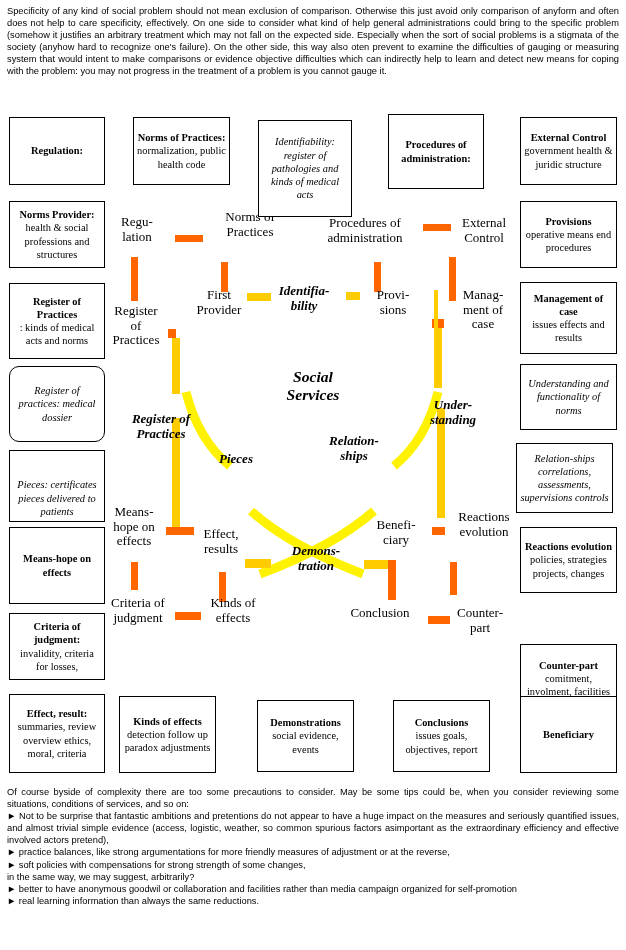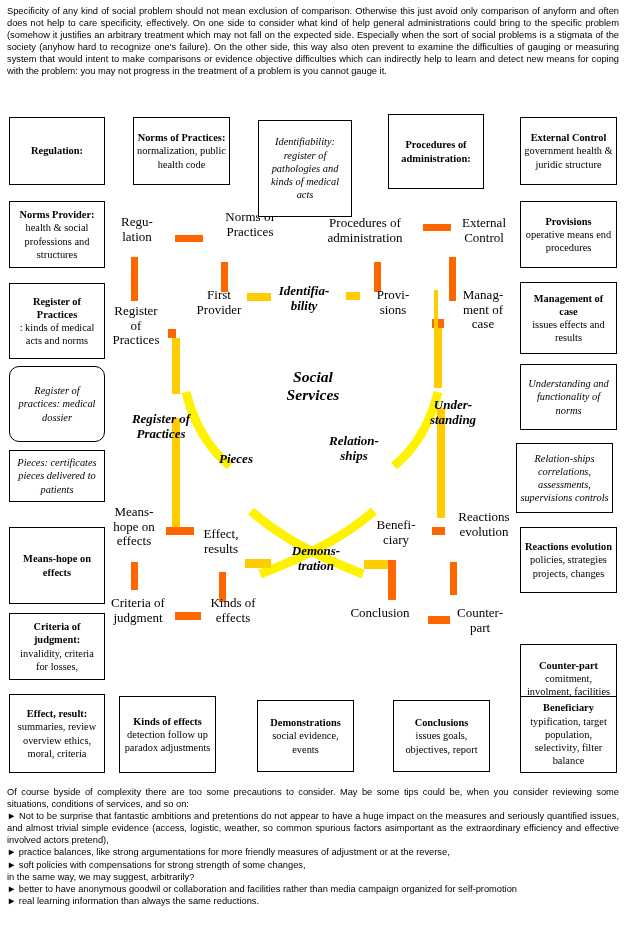--- a/index.html
+++ b/index.html
@@ -199,21 +199,21 @@
 </div>
 
 <div class="box" style="left:9px; top:283px; width:96px; height:76px;">
   <span><b>Register of Practices</b><span>: kinds of medical acts and norms</span></span>
 </div>
 
 <div class="box ital" style="left:9px; top:366px; width:96px; height:76px;border-radius:10px;">
   <span>Register of practices: medical dossier</span>
 </div>
 
-<div class="box ital" style="left:9px; top:450px; width:96px; height:52px;">
+<div class="box ital" style="left:9px; top:450px; width:96px; height:72px;align-items:flex-end;">
   <span>Pieces: certificates pieces delivered to patients</span>
 </div>
 
 <div class="box" style="left:9px; top:527px; width:96px; height:77px;">
   <span><b>Means-hope on effects</b></span>
 </div>
 
 <div class="box" style="left:9px; top:613px; width:96px; height:67px;">
   <span><b>Criteria of judgment:</b><br>
   <span>invalidity, criteria for losses,</span></span>
@@ -260,21 +260,21 @@
   <span><b>Demonstrations</b><br>
   <span>social evidence, events</span></span>
 </div>
 
 <div class="box" style="left:393px; top:700px; width:97px; height:72px;">
   <span><b>Conclusions</b><span> issues goals, objectives, report</span></span>
 </div>
 
 <div class="box" style="left:520px; top:696px; width:97px; height:77px;">
   <span><b>Beneficiary</b><br>
-  <span>typification, target population, selectivity, filter balance</span></span>
+  </span>
 </div>
 
 <div class="para" id="outro-block">
   <p>Of course byside of complexity there are too some precautions to consider. May be some tips could be, when you consider reviewing some situations, conditions of services, and so on:</p>
   <p class="bullet">Not to be surprise that fantastic ambitions and pretentions do not appear to have a huge impact on the measures and seriously quantified issues, and almost trivial simple evidence (access, logistic, weather, so common spurious factors asimportant as the extraordinary efficiency and effective involved actors pretend),</p>
   <p class="bullet">practice balances, like strong argumentations for more friendly measures of adjustment or at the reverse,</p>
   <p class="bullet">soft policies with compensations for strong strength of some changes,</p>
   <p>in the same way, we may suggest, arbitrarily?</p>
   <p class="bullet">better to have anonymous goodwil or collaboration and facilities rather than media campaign organized for self-promotion</p>
   <p class="bullet">real learning information than always the same reductions.</p>

